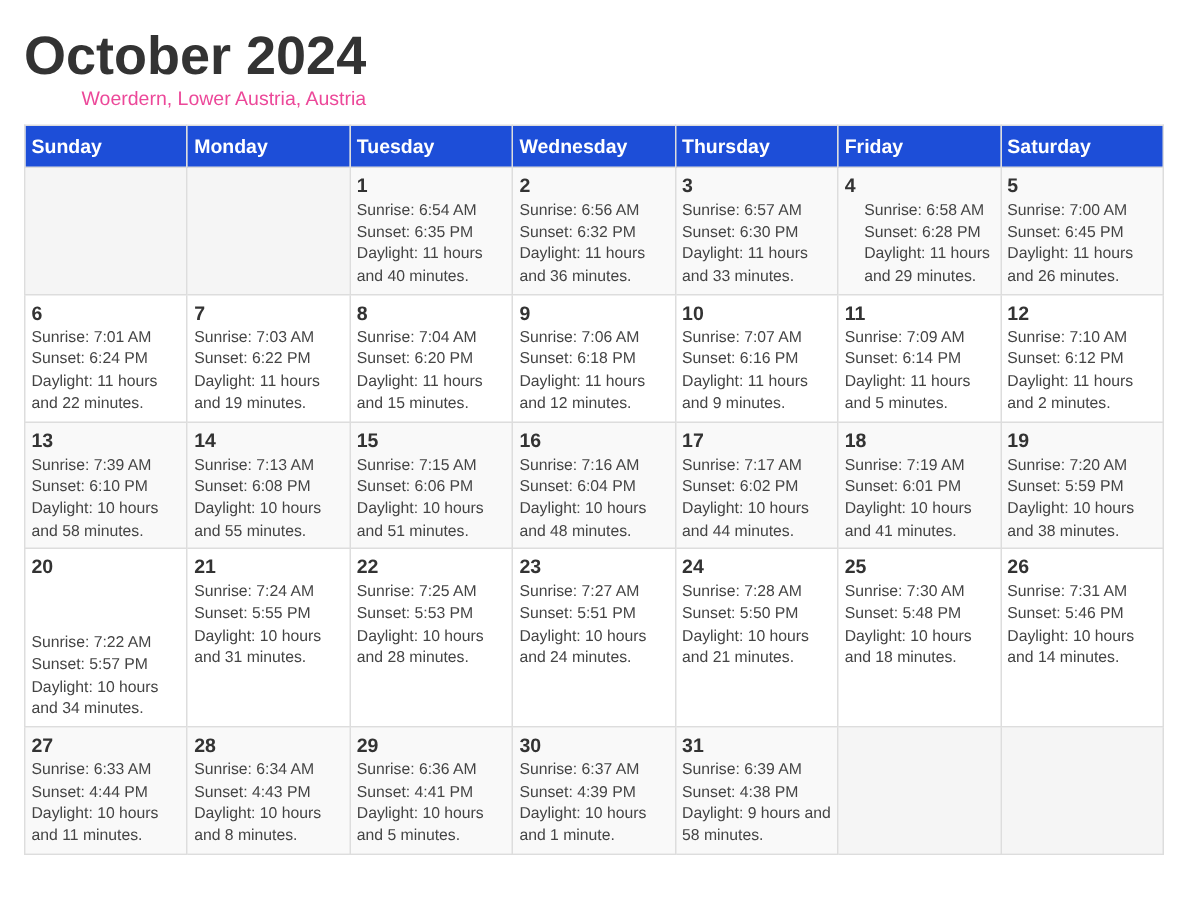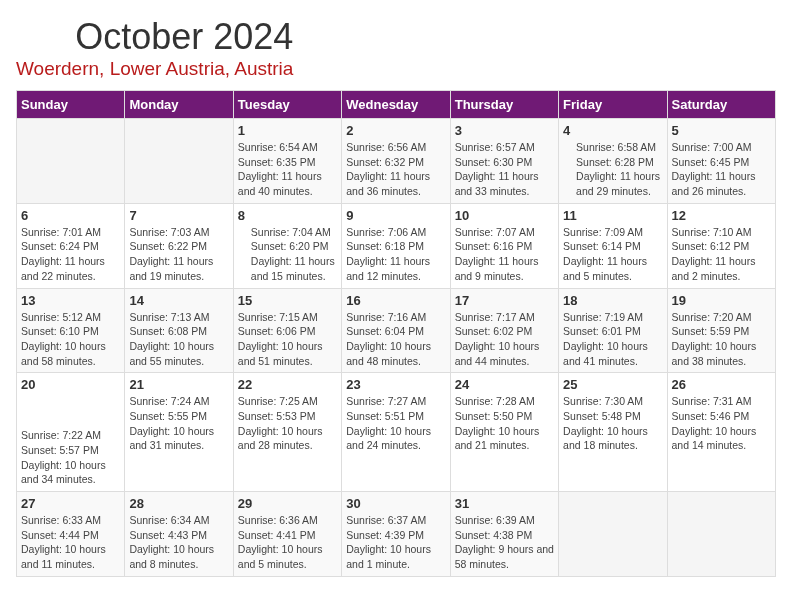--- a/index.html
+++ b/index.html
@@ -27,34 +27,34 @@
     .logo-bird {
       width: 28px;
       height: 28px;
       margin-left: 2px;
     }
     .title-block {
       text-align: right;
     }
     .month-title {
       font-size: 36px;
-      font-weight: normal;
+      font-weight: bold;
       color: #333;
     }
     .subtitle {
-      font-size: 19px;
-      color: #b91c1c;
+      font-size: 13px;
+      color: #ec4899;
     }
     table {
       width: 100%;
       border-collapse: collapse;
       table-layout: fixed;
     }
     thead tr th {
-      background-color: #701a75;
+      background-color: #1d4ed8;
       color: #fff;
       padding: 6px 4px;
       font-size: 13px;
       font-weight: bold;
       text-align: left;
       border: 1px solid #ddd;
     }
     tbody tr td {
       border: 1px solid #ddd;
       vertical-align: top;
@@ -151,21 +151,21 @@
 Daylight: 11 hours and 22 minutes.</div>
         </td>
         <td>
           <span class="day-number">7</span>
           <div class="day-info" style="white-space: pre-line;">Sunrise: 7:03 AM
 Sunset: 6:22 PM
 Daylight: 11 hours and 19 minutes.</div>
         </td>
         <td>
           <span class="day-number">8</span>
-          <div class="day-info" style="white-space: pre-line; margin-left: 13px;">Sunrise: 7:04 AM
+          <div class="day-info" style="white-space: pre-line;">Sunrise: 7:04 AM
 Sunset: 6:20 PM
 Daylight: 11 hours and 15 minutes.</div>
         </td>
         <td>
           <span class="day-number">9</span>
           <div class="day-info" style="white-space: pre-line;">Sunrise: 7:06 AM
 Sunset: 6:18 PM
 Daylight: 11 hours and 12 minutes.</div>
         </td>
         <td>
@@ -183,21 +183,21 @@
         <td>
           <span class="day-number">12</span>
           <div class="day-info" style="white-space: pre-line;">Sunrise: 7:10 AM
 Sunset: 6:12 PM
 Daylight: 11 hours and 2 minutes.</div>
         </td>
       </tr>
       <tr>
         <td>
           <span class="day-number">13</span>
-          <div class="day-info" style="white-space: pre-line;">Sunrise: 5:12 AM
+          <div class="day-info" style="white-space: pre-line;">Sunrise: 7:39 AM
 Sunset: 6:10 PM
 Daylight: 10 hours and 58 minutes.</div>
         </td>
         <td>
           <span class="day-number">14</span>
           <div class="day-info" style="white-space: pre-line;">Sunrise: 7:13 AM
 Sunset: 6:08 PM
 Daylight: 10 hours and 55 minutes.</div>
         </td>
         <td>

